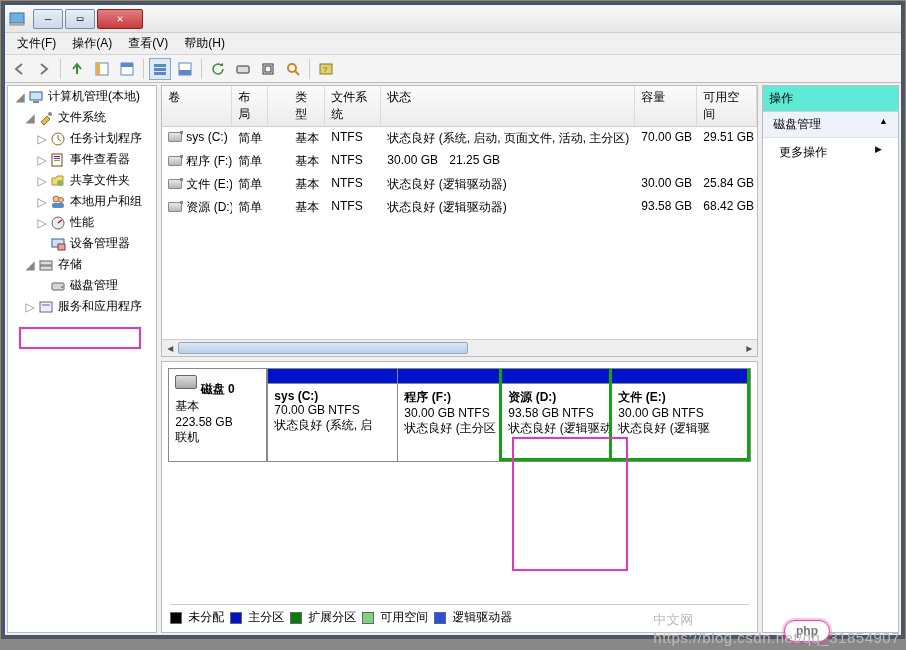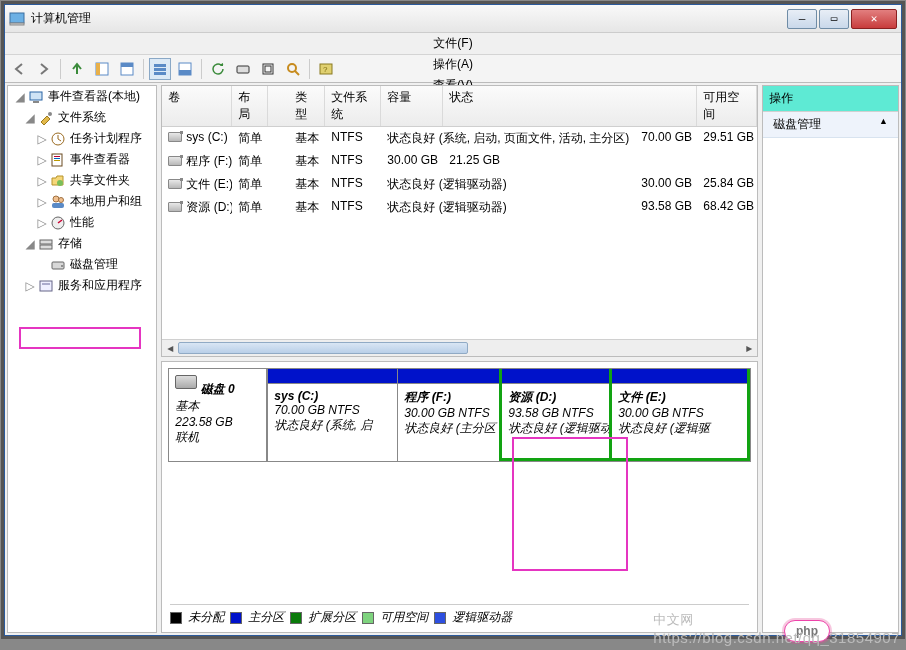--- a/index.html
+++ b/index.html
@@ -6,21 +6,21 @@
   body { font-family: "Microsoft YaHei", "SimSun", Tahoma, sans-serif; font-size: 12px; background: #888; width: 906px; height: 650px; overflow: hidden; position: relative; }
   .window { position: absolute; left: 4px; top: 4px; width: 898px; height: 632px; background: #f0f0f0; border: 1px solid #2b5a9c; box-shadow: 0 0 0 3px #555; }
   .titlebar { height: 28px; background: linear-gradient(#f9f9f9, #e6e6e6); display:flex; align-items:center; padding: 0 4px; border-bottom:1px solid #ccc; }
   .title-icon { width:16px; height:16px; margin-right:6px; display:inline-block; }
   .title-text { flex:1; font-size:12px; }
   .win-btns { display:flex; gap:0; }
   .win-btn { width:30px; height:20px; border:1px solid #6f8ca6; border-radius:2px; margin-left:2px; font-family: monospace; font-size:11px; display:flex; align-items:center; justify-content:center; cursor:pointer; }
   .min-btn { background: linear-gradient(#e8eef6,#c9d8ea); }
   .max-btn { background: linear-gradient(#e8eef6,#c9d8ea); }
   .close-btn { width:46px; background: linear-gradient(#e27f7f,#c83c3c); color:#fff; border-color:#8a2020; }
-  .menubar { height:22px; background:#f0f0f0; display:flex; align-items:center; padding: 0 4px; border-bottom:1px solid #d4d4d4;flex-direction:column; }
+  .menubar { height:22px; background:#f0f0f0; display:flex; align-items:center; padding: 0 4px; border-bottom:1px solid #d4d4d4; }
   .menu-item { padding: 2px 8px; cursor:default; }
   .toolbar { height:28px; background:#f4f4f4; border-bottom:1px solid #bbb; display:flex; align-items:center; padding: 0 3px; gap:3px; }
   .tb-btn { width:22px; height:22px; display:flex; align-items:center; justify-content:center; border:1px solid transparent; }
   .tb-sep { width:1px; height:20px; background:#ccc; margin:0 2px; }
   .body { position:absolute; top:78px; bottom:0; left:0; right:0; display:flex; }
   .tree-pane { width:176px; background:#fff; border:1px solid #bcbcbc; margin:2px; overflow:auto; }
   .tree-item { display:flex; align-items:center; padding:2px 2px 2px 6px; white-space:nowrap; }
   .tree-item .arrow { width:12px; text-align:center; color:#888; }
   .tree-item .ico { width:16px; height:16px; margin:0 4px 0 2px; display:inline-block; }
   .tree-label { cursor:default; }
@@ -32,21 +32,21 @@
   .c-vol{width:70px;} .c-layout{width:36px;} .c-type{width:36px;margin-left:21px;} .c-fs{width:56px;} .c-status{flex:1;} .c-cap{width:62px; text-align:left;} .c-free{width:60px;text-align:left;}
   .grid-body { overflow:auto; flex:1; }
   .grid-row { display:flex; padding:2px 0 2px 0; }
   .cell { padding:1px 6px; overflow:hidden; white-space:nowrap; }
   .vol-ico { width:14px; height:10px; display:inline-block; background:linear-gradient(#e8e8e8,#b8b8b8); border:1px solid #888; border-radius:1px; margin-right:4px; vertical-align:-1px; position:relative;}
   .vol-ico::after{content:""; position:absolute; right:-2px; top:-2px; width:3px; height:3px; background:#888;}
   .hscroll { height:17px; background:#eee; border-top:1px solid #d0d0d0; position:relative;}
   .hscroll .thumb { position:absolute; left:16px; top:2px; height:12px; width:290px; background:linear-gradient(#d9e6f4,#b9cfe8); border:1px solid #90aac5; border-radius:2px; }
   .hscroll .arrowL, .hscroll .arrowR { position:absolute; top:0; width:16px; height:16px; display:flex;align-items:center;justify-content:center; color:#555; }
   .hscroll .arrowL{left:0;} .hscroll .arrowR{right:0;}
-  .grid-bottom { flex:1; background:#fff; border:1px solid #bcbcbc; margin-top:4px; padding:6px; position:relative;font-style:italic; }
+  .grid-bottom { flex:1; background:#fff; border:1px solid #bcbcbc; margin-top:4px; padding:6px; position:relative; }
   .disk-row { display:flex; height:94px; border:1px solid #888; }
   .disk-info { width:98px; border-right:1px solid #888; padding:6px; background:#fff;}
   .disk-info .hdd { width:22px; height:14px; background:linear-gradient(#ddd,#aaa); border:1px solid #666; border-radius:2px; margin-bottom:4px; display:inline-block;}
   .parts { flex:1; display:flex; background:#fff; }
   .part { border-left:1px solid #888; padding:0; display:flex; flex-direction:column; }
   .part .part-hdr { height:14px; }
   .part .part-body { flex:1; padding:5px 6px; border-top:1px solid #888; background:#fff; overflow:hidden; white-space:nowrap;}
   .hdr-blue { background:#0012ca; }
   .legend { position:absolute; left:8px; bottom:6px; right:8px; display:flex; align-items:center; border-top:1px solid #ccc; padding-top:4px; gap:6px; }
   .swatch { width:12px; height:12px; display:inline-block; border:1px solid #666; }
@@ -65,21 +65,20 @@
 
 <div class="window">
 
   <div class="titlebar">
     <span class="title-icon">
       <svg width="16" height="16">
           <rect x="1" y="2" width="14" height="10" fill="#6cb0e4" stroke="#3a6fa0"></rect>
           <rect x="1" y="12" width="14" height="2" fill="#ccc" stroke="#888"></rect>
         </svg>
     </span>
-    <span class="title-text">计算机管理</span>
     <div class="win-btns">
       <div class="win-btn min-btn">—</div>
       <div class="win-btn max-btn">▭</div>
       <div class="win-btn close-btn">✕</div>
     </div>
   </div>
 
   <div class="menubar">
     <div class="menu-item">文件(F)</div>
     <div class="menu-item">操作(A)</div>
@@ -167,21 +166,21 @@
 
     <div class="tree-pane">
       <div class="tree-item">
         <span class="arrow">◢</span>
           <span class="ico">
             <svg width="16" height="16">
               <rect x="2" y="3" width="12" height="8" fill="#cfe3f5" stroke="#2a64a4"></rect>
               <rect x="5" y="12" width="6" height="2" fill="#888"></rect>
             </svg>
           </span>
-        <span class="tree-label">事件查看器(本地)</span>
+        <span class="tree-label">计算机管理(本地)</span>
       </div>
       <div class="tree-item" style="padding-left:16px">
         <span class="arrow">◢</span>
           <span class="ico">
             <svg width="16" height="16">
               <path d="M3 12 L9 6 L12 9 L6 15 Z" fill="#e2b94a" stroke="#9c7a20"></path>
               <circle cx="12" cy="4" r="2" fill="#888"></circle>
             </svg>
           </span>
         <span class="tree-label">文件系统</span>
@@ -231,20 +230,29 @@
       </div>
       <div class="tree-item" style="padding-left:28px">
         <span class="arrow">▷</span>
           <span class="ico">
             <svg width="16" height="16">
               <circle cx="8" cy="8" r="6" fill="#eee" stroke="#666"></circle>
               <path d="M8 8 L12 5" stroke="#c03" stroke-width="1.5"></path>
             </svg>
           </span>
         <span class="tree-label">性能</span>
+      </div>
+      <div class="tree-item" style="padding-left:40px">
+        <span class="ico">
+            <svg width="16" height="16">
+              <rect x="2" y="3" width="12" height="8" fill="#cfe3f5" stroke="#2a64a4"></rect>
+              <rect x="8" y="8" width="7" height="6" fill="#daa" stroke="#933"></rect>
+            </svg>
+          </span>
+        <span class="tree-label">设备管理器</span>
       </div>
       <div class="tree-item" style="padding-left:16px">
         <span class="arrow">◢</span>
           <span class="ico">
             <svg width="16" height="16">
               <rect x="2" y="4" width="12" height="4" fill="#ddd" stroke="#666"></rect>
               <rect x="2" y="9" width="12" height="4" fill="#ddd" stroke="#666"></rect>
             </svg>
           </span>
         <span class="tree-label">存储</span>
@@ -270,22 +278,22 @@
       </div>
     </div>
 
     <div class="main-pane">
       <div class="grid-top">
         <div class="grid-header">
           <div class="gh c-vol">卷</div>
           <div class="gh c-layout">布局</div>
           <div class="gh c-type">类型</div>
           <div class="gh c-fs">文件系统</div>
+          <div class="gh c-status">状态</div>
           <div class="gh c-cap">容量</div>
-          <div class="gh c-status">状态</div>
           <div class="gh c-free">可用空间</div>
         </div>
         <div class="grid-body">
           <div class="grid-row">
             <div class="cell c-vol"><span class="vol-ico"></span><span>sys (C:)</span></div>
             <div class="cell c-layout">简单</div>
             <div class="cell c-type">基本</div>
             <div class="cell c-fs">NTFS</div>
             <div class="cell c-status">状态良好 (系统, 启动, 页面文件, 活动, 主分区)</div>
             <div class="cell c-cap">70.00 GB</div>
@@ -384,20 +392,23 @@
         </div>
       </div>
     </div>
 
     <div class="right-pane">
       <div class="actions-header">操作</div>
       <div class="actions-sub">
         <span>磁盘管理</span>
         <span style="float:right; font-size:9px;">▲</span>
       </div>
+      <div class="actions-item">
+          <span>更多操作</span>
+        </div>
     </div>
   </div>
 
   <div class="highlight-box1"></div>
   <div class="highlight-box2"></div>
 </div>
 
 <div class="php-badge">php</div>
 <div class="watermark">
   <span>中文网</span><br>

